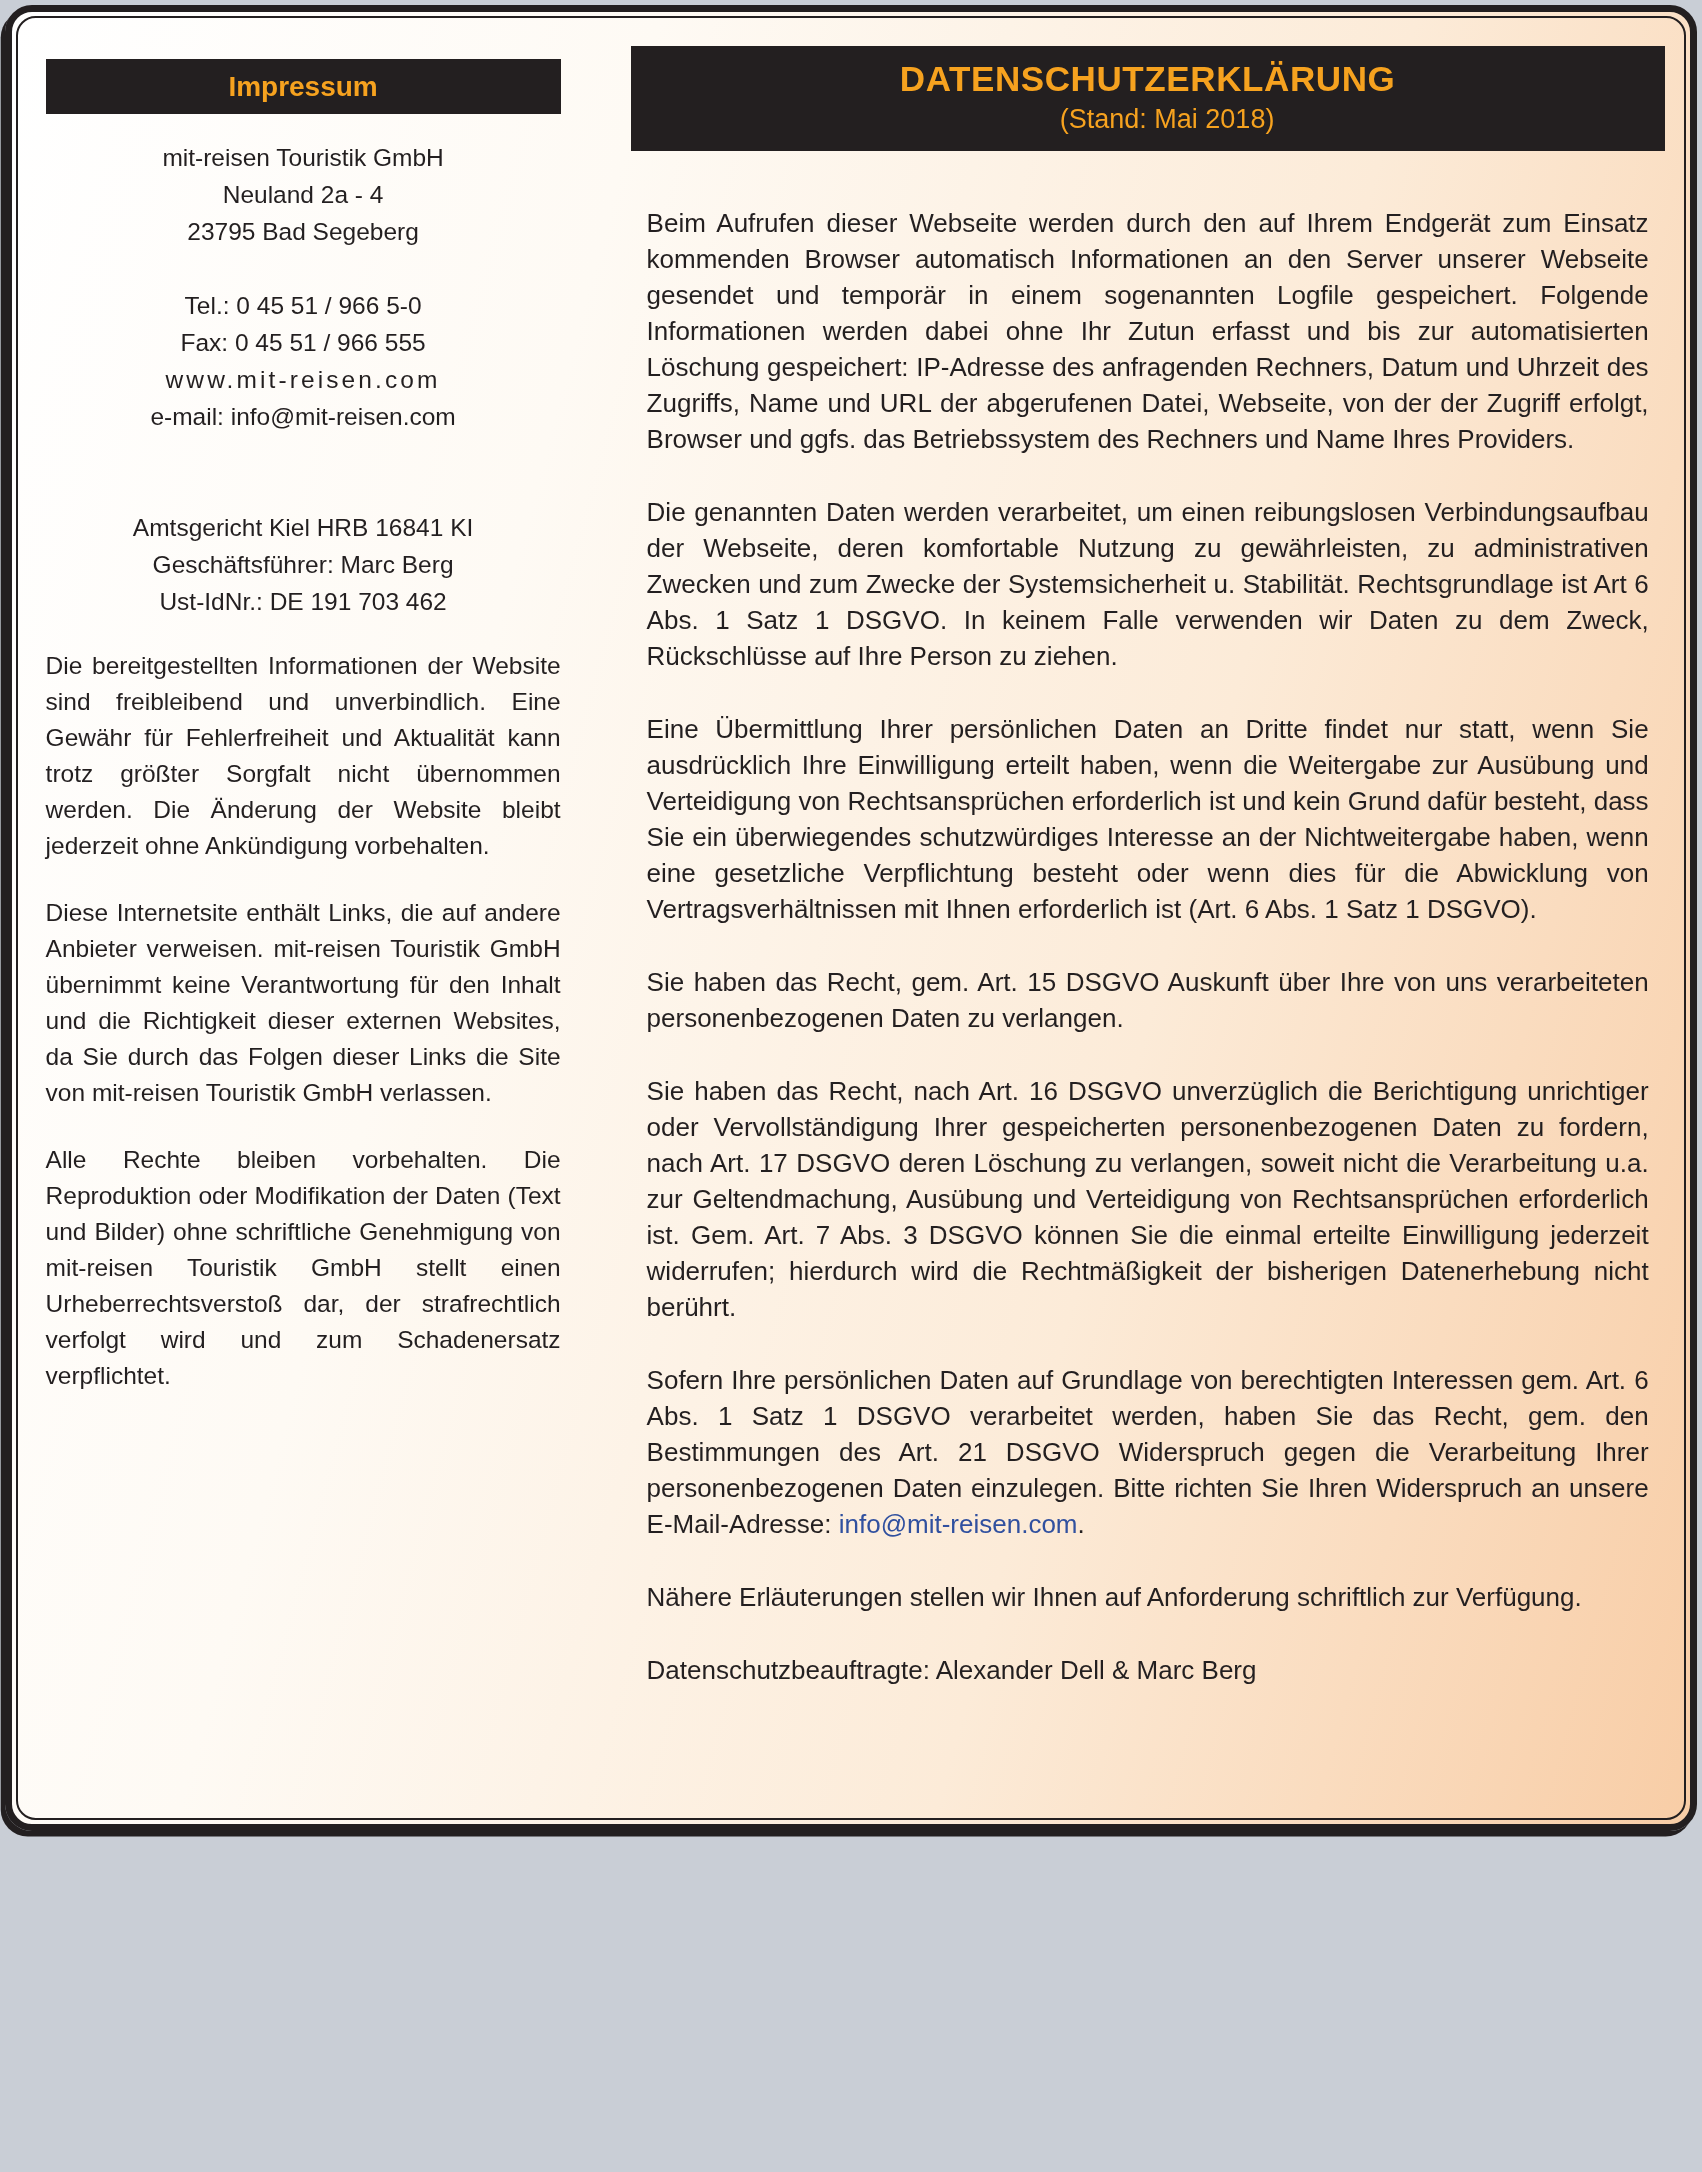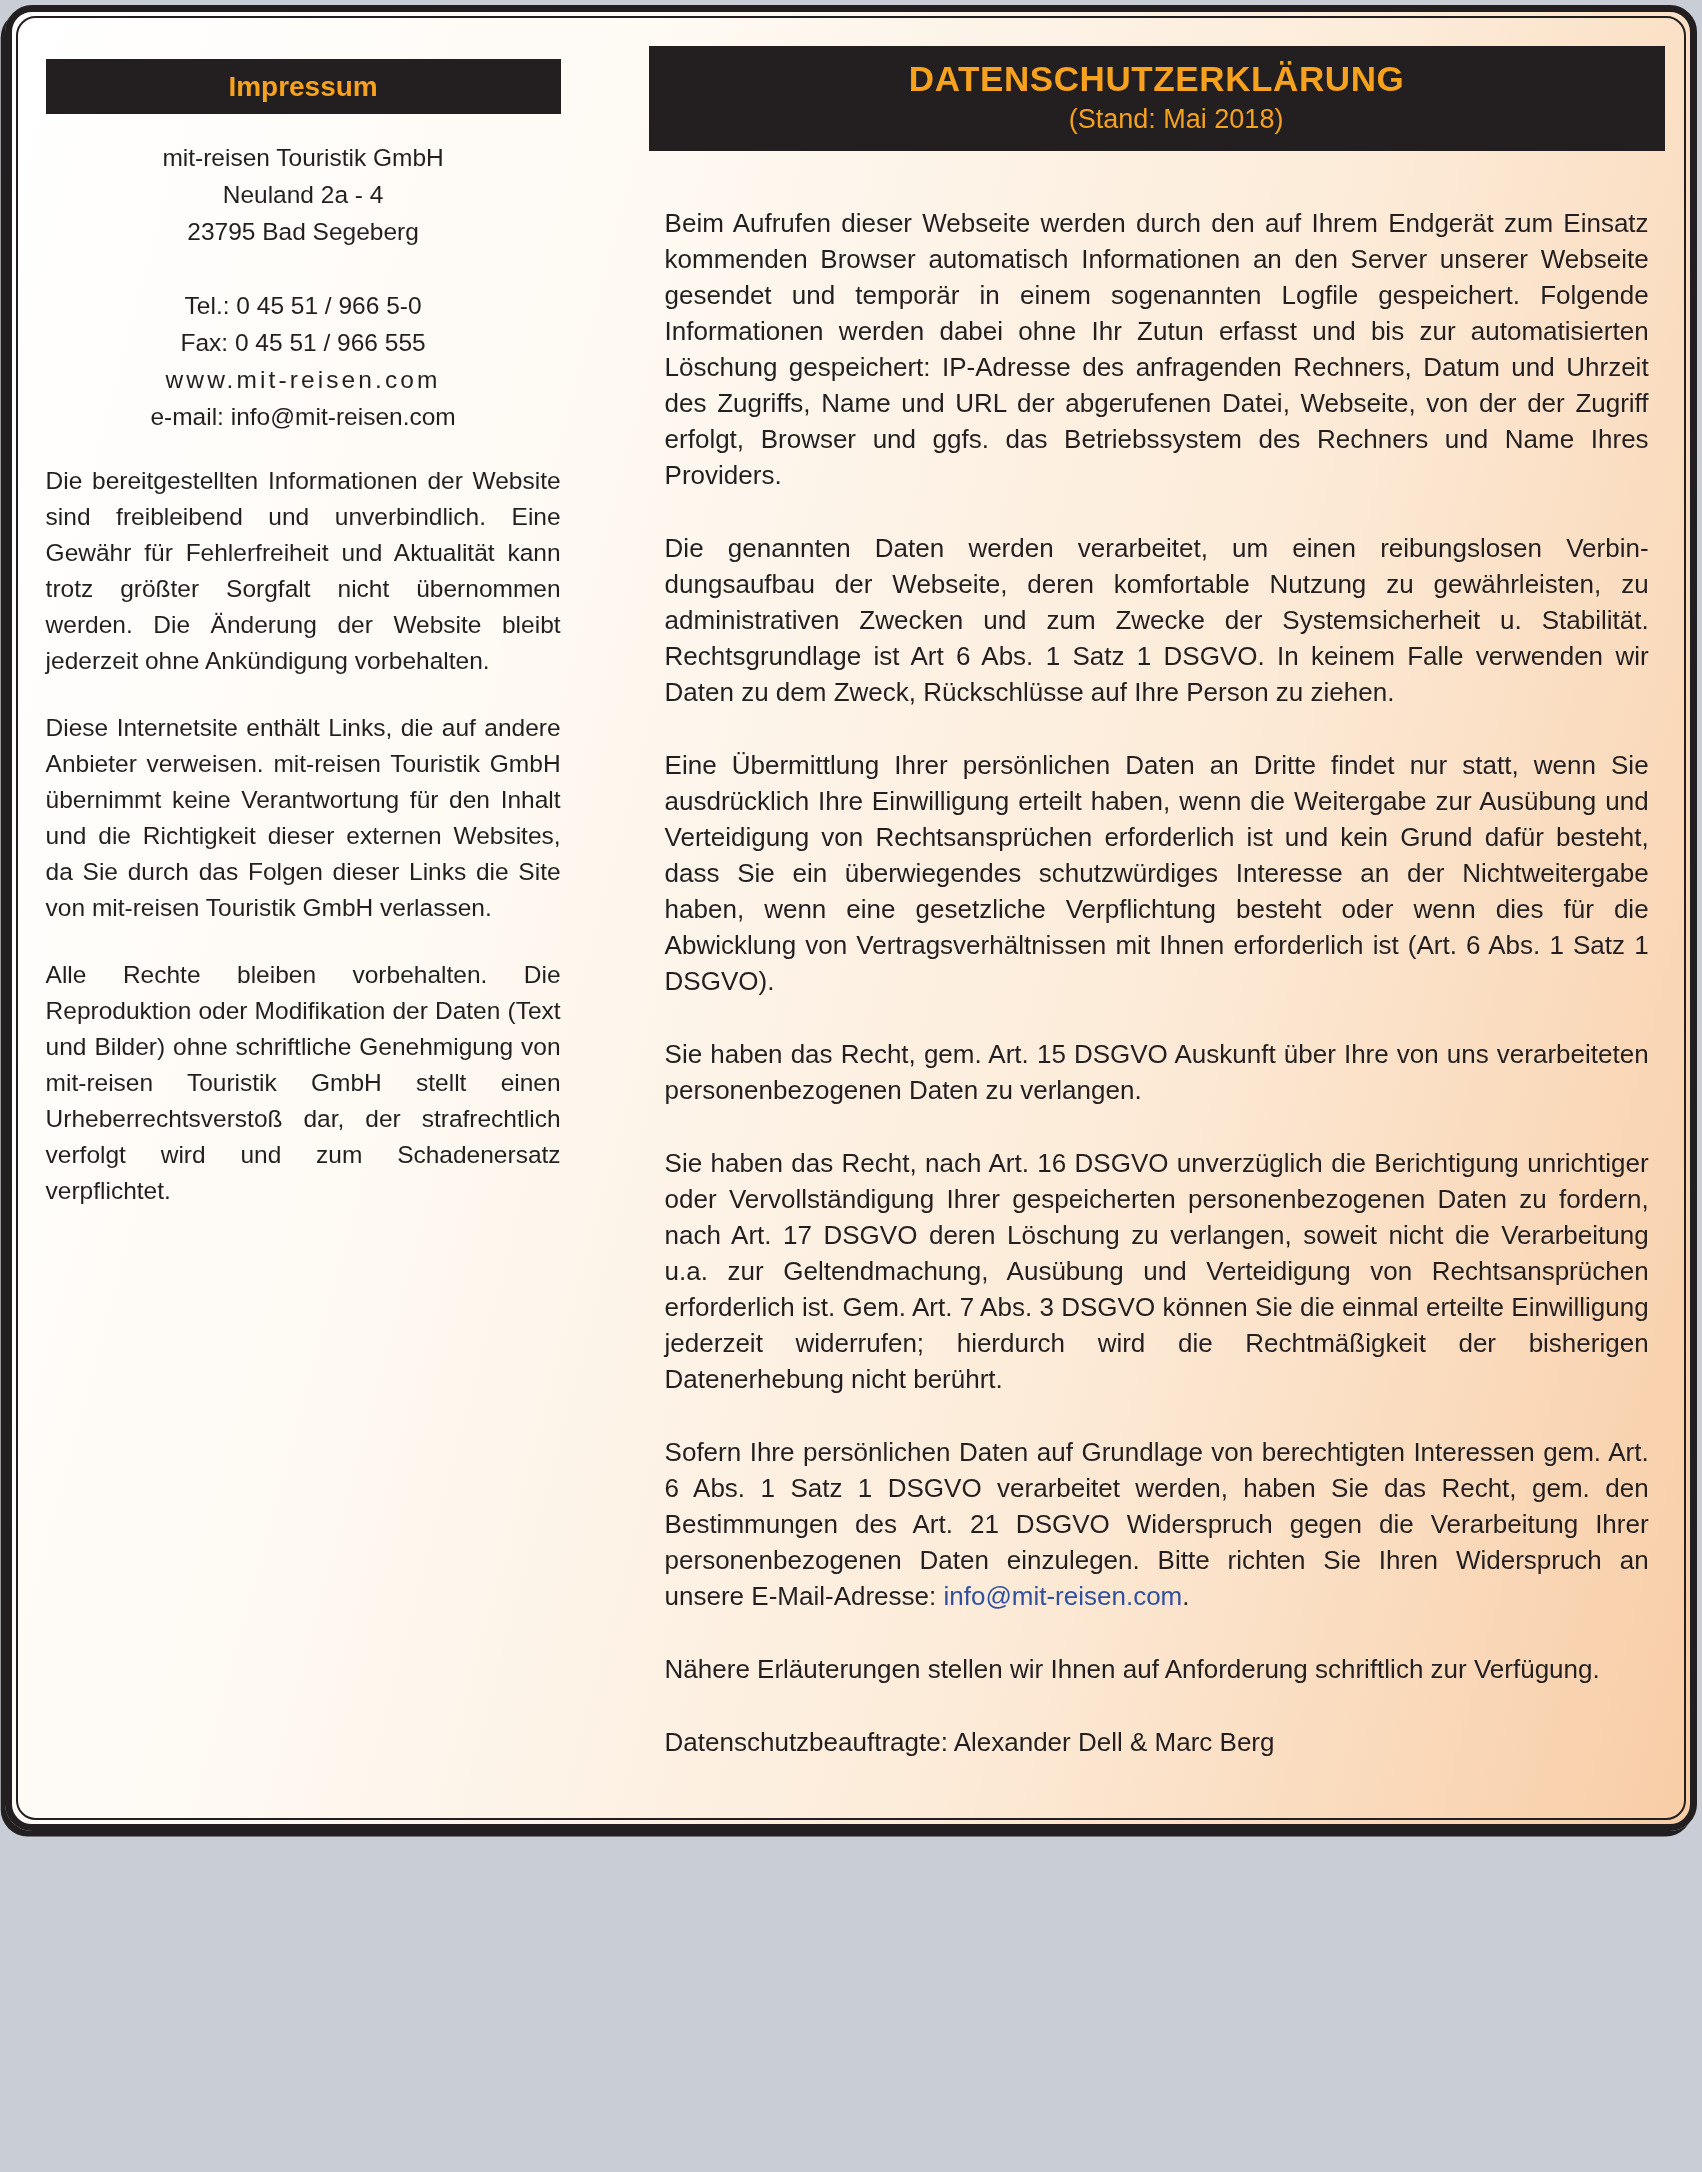--- a/index.html
+++ b/index.html
@@ -20,21 +20,21 @@
     background: linear-gradient(105deg, #ffffff 0%, #fefaf4 30%, #fcebd8 65%, #f8cda6 100%);
     box-shadow: -4.3px 5.5px 0 #231f20;
   }
   .panel-inner {
     position: absolute; inset: 3.7px;
     border: 2.5px solid #231f20;
     border-radius: 19.6px;
     box-sizing: border-box;
     padding: 28px 19.6px 0 28px;
     display: flex;
-    gap: 88px;
+    gap: 70px;
   }
   .col-left { width: 515px; flex: 0 0 515px; }
   .col-right { flex: 1; min-width: 0; }
 
   .bar {
     background: #231f20;
     color: #f6a21f;
     text-align: center;
     font-weight: bold;
   }
@@ -109,20 +109,25 @@
         <span>23795 Bad Segeberg</span>
       </p>
 
       <p class="addr addr-2">
         <span>Tel.: 0 45 51 / 966 5-0</span><br>
         <span>Fax: 0 45 51 / 966 555</span><br>
         <span class="letterspaced">www.mit-reisen.com</span><br>
         <span>e-mail: info@mit-reisen.com</span>
       </p>
 
+      <p class="addr addr-3">
+        <span>Amtsgericht Kiel HRB 16841 KI</span><br>
+        <span>Geschäftsführer: Marc Berg</span><br>
+        <span>Ust-IdNr.: DE 191 703 462</span>
+      </p>
 
 
       <p class="para">Die bereitgestellten Informationen der Website sind freibleibend und unver­bindlich. Eine Gewähr für Fehlerfreiheit und Aktualität kann trotz größter Sorg­falt nicht übernommen werden. Die Änderung der Website bleibt jederzeit ohne Ankündigung vorbehalten.</p>
       <p class="para">Diese Internetsite enthält Links, die auf andere Anbieter verweisen. mit-reisen Touristik GmbH übernimmt keine Ver­antwortung für den Inhalt und die Rich­tigkeit dieser externen Websites, da Sie durch das Folgen dieser Links die Site von mit-reisen Touristik GmbH verlas­sen.</p>
 
 
       <p class="para">Alle Rechte bleiben vorbehalten. Die Reproduktion oder Modifikation der Da­ten (Text und Bilder) ohne schriftliche Genehmigung von mit-reisen Touristik GmbH stellt einen Urheberrechtsver­stoß dar, der strafrechtlich verfolgt wird und zum Schadenersatz verpflichtet.</p>
 
     </div>
 

